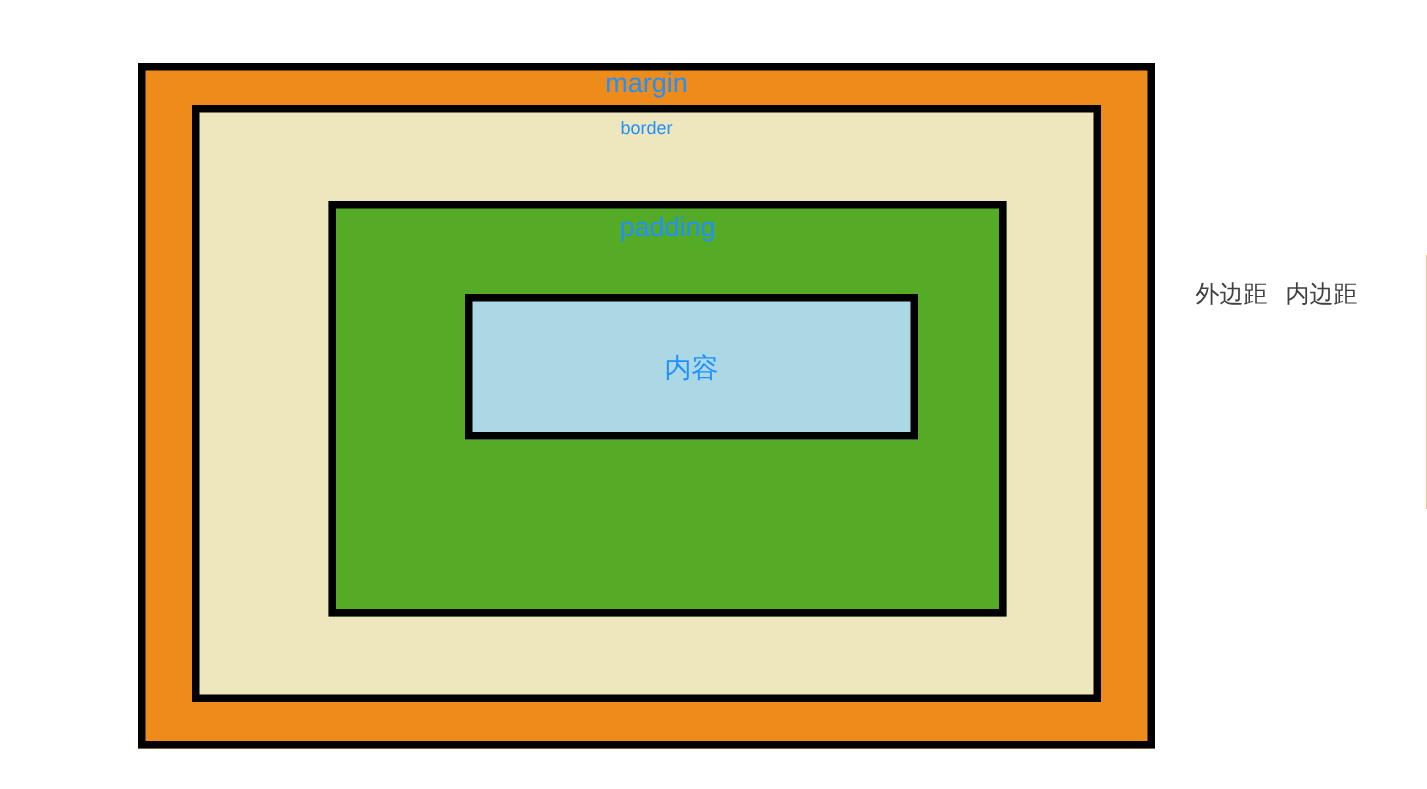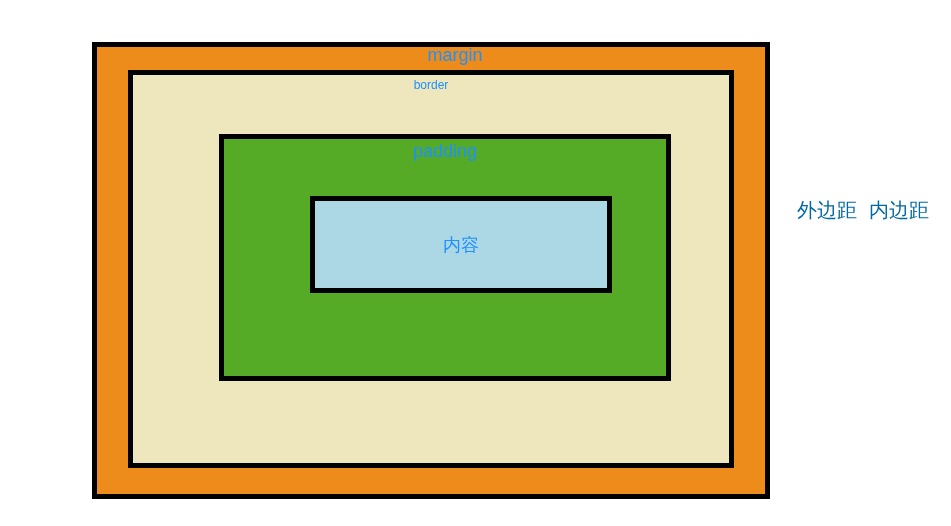--- a/index.html
+++ b/index.html
@@ -23,21 +23,20 @@
       background: #ED8C1A;
       border: 5px solid #000000;
     }
     .margin-label {
       position: absolute;
       top: -2px;
       left: 50%;
       transform: translateX(-50%);
       color: #1E90FF;
       font-size: 18px;
-      margin-left: 24px;
     }
     .border-box {
       position: absolute;
       left: 31px;
       top: 23px;
       width: 606px;
       height: 398px;
       background: #EEE6BD;
       border: 5px solid #000000;
     }
@@ -47,21 +46,21 @@
       left: 50%;
       transform: translateX(-50%);
       color: #1E90FF;
       font-size: 12px;
     }
     .padding-box {
       position: absolute;
       left: 86px;
       top: 59px;
       width: 452px;
-      height: 247px;
+      height: 277px;
       background: #55AB26;
       border: 5px solid #000000;
     }
     .padding-label {
       position: absolute;
       top: 2px;
       left: 50%;
       transform: translateX(-50%);
       color: #1E90FF;
       font-size: 18px;
@@ -78,23 +77,23 @@
       align-items: center;
       justify-content: center;
     }
     .content-label {
       color: #1E90FF;
       font-size: 18px;
     }
     .side-text {
       position: absolute;
       left: 797px;
-      top: 197px;
-      color: #0369a1;
-      font-size: 20px;
+      top: 187px;
+      color: #404040;
+      font-size: 16px;
       line-height: 1.3;
     }
     .side-line {
       white-space: nowrap;
     }
     .side-gap {
       display: inline-block;
       width: 12px;
     }
   </style>

